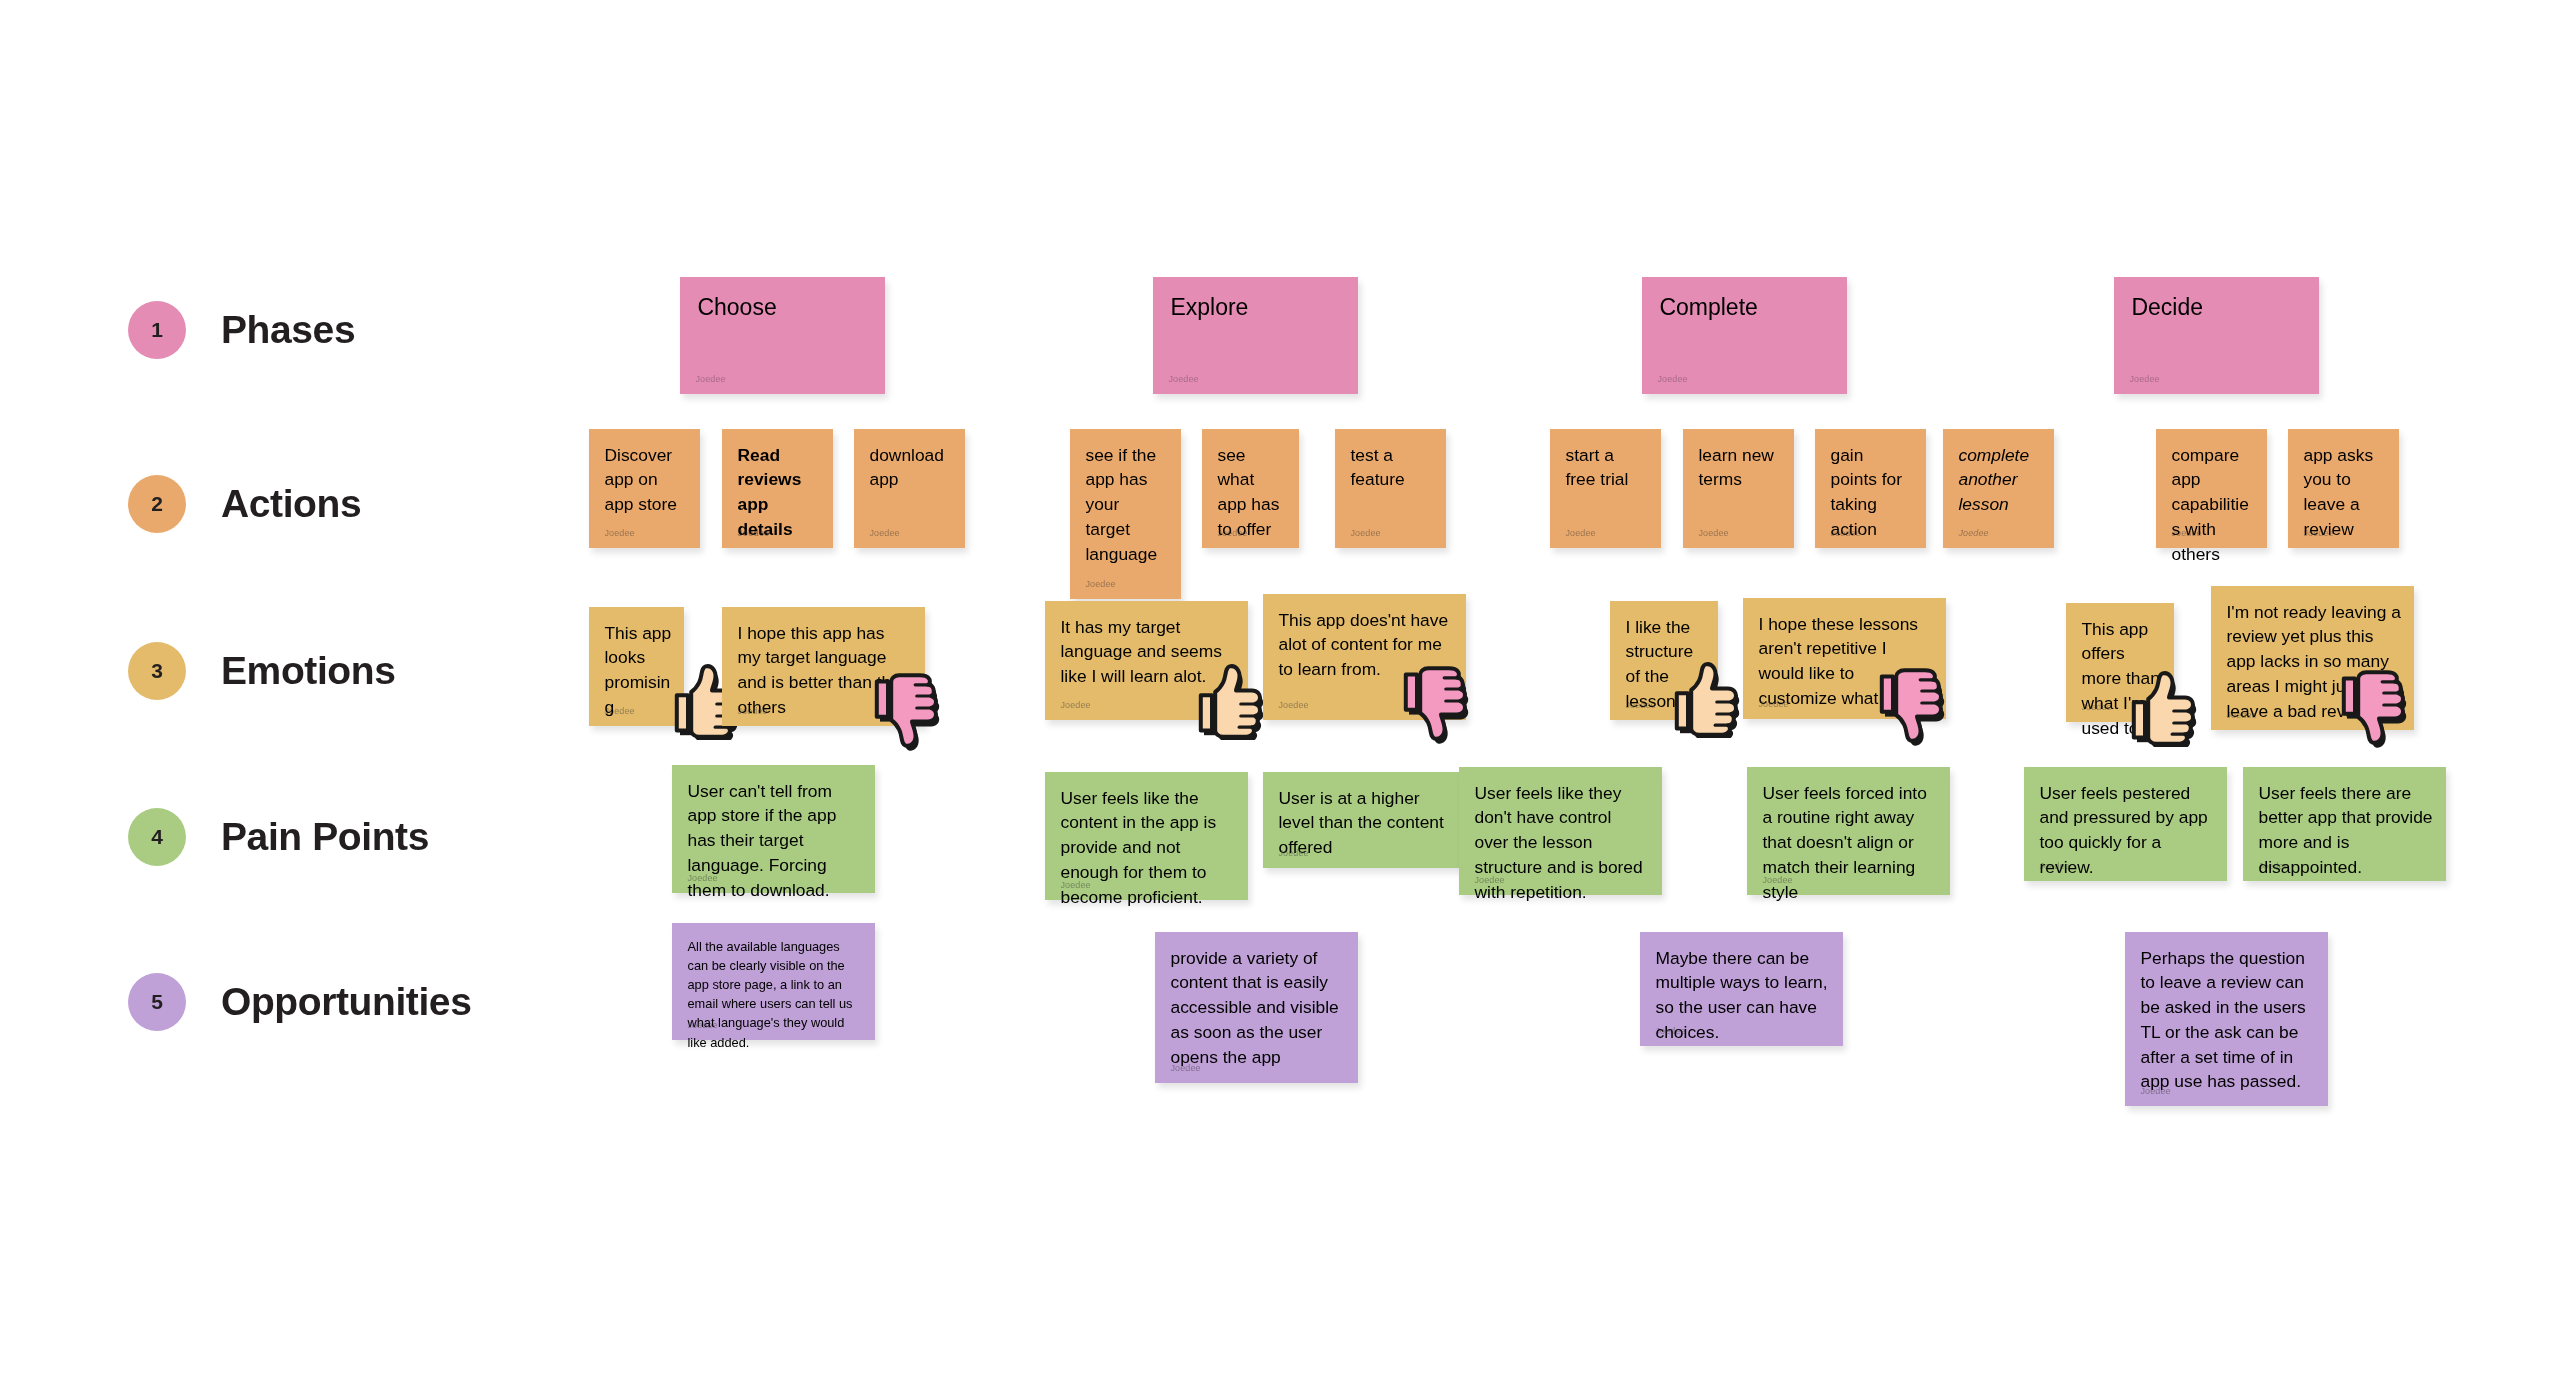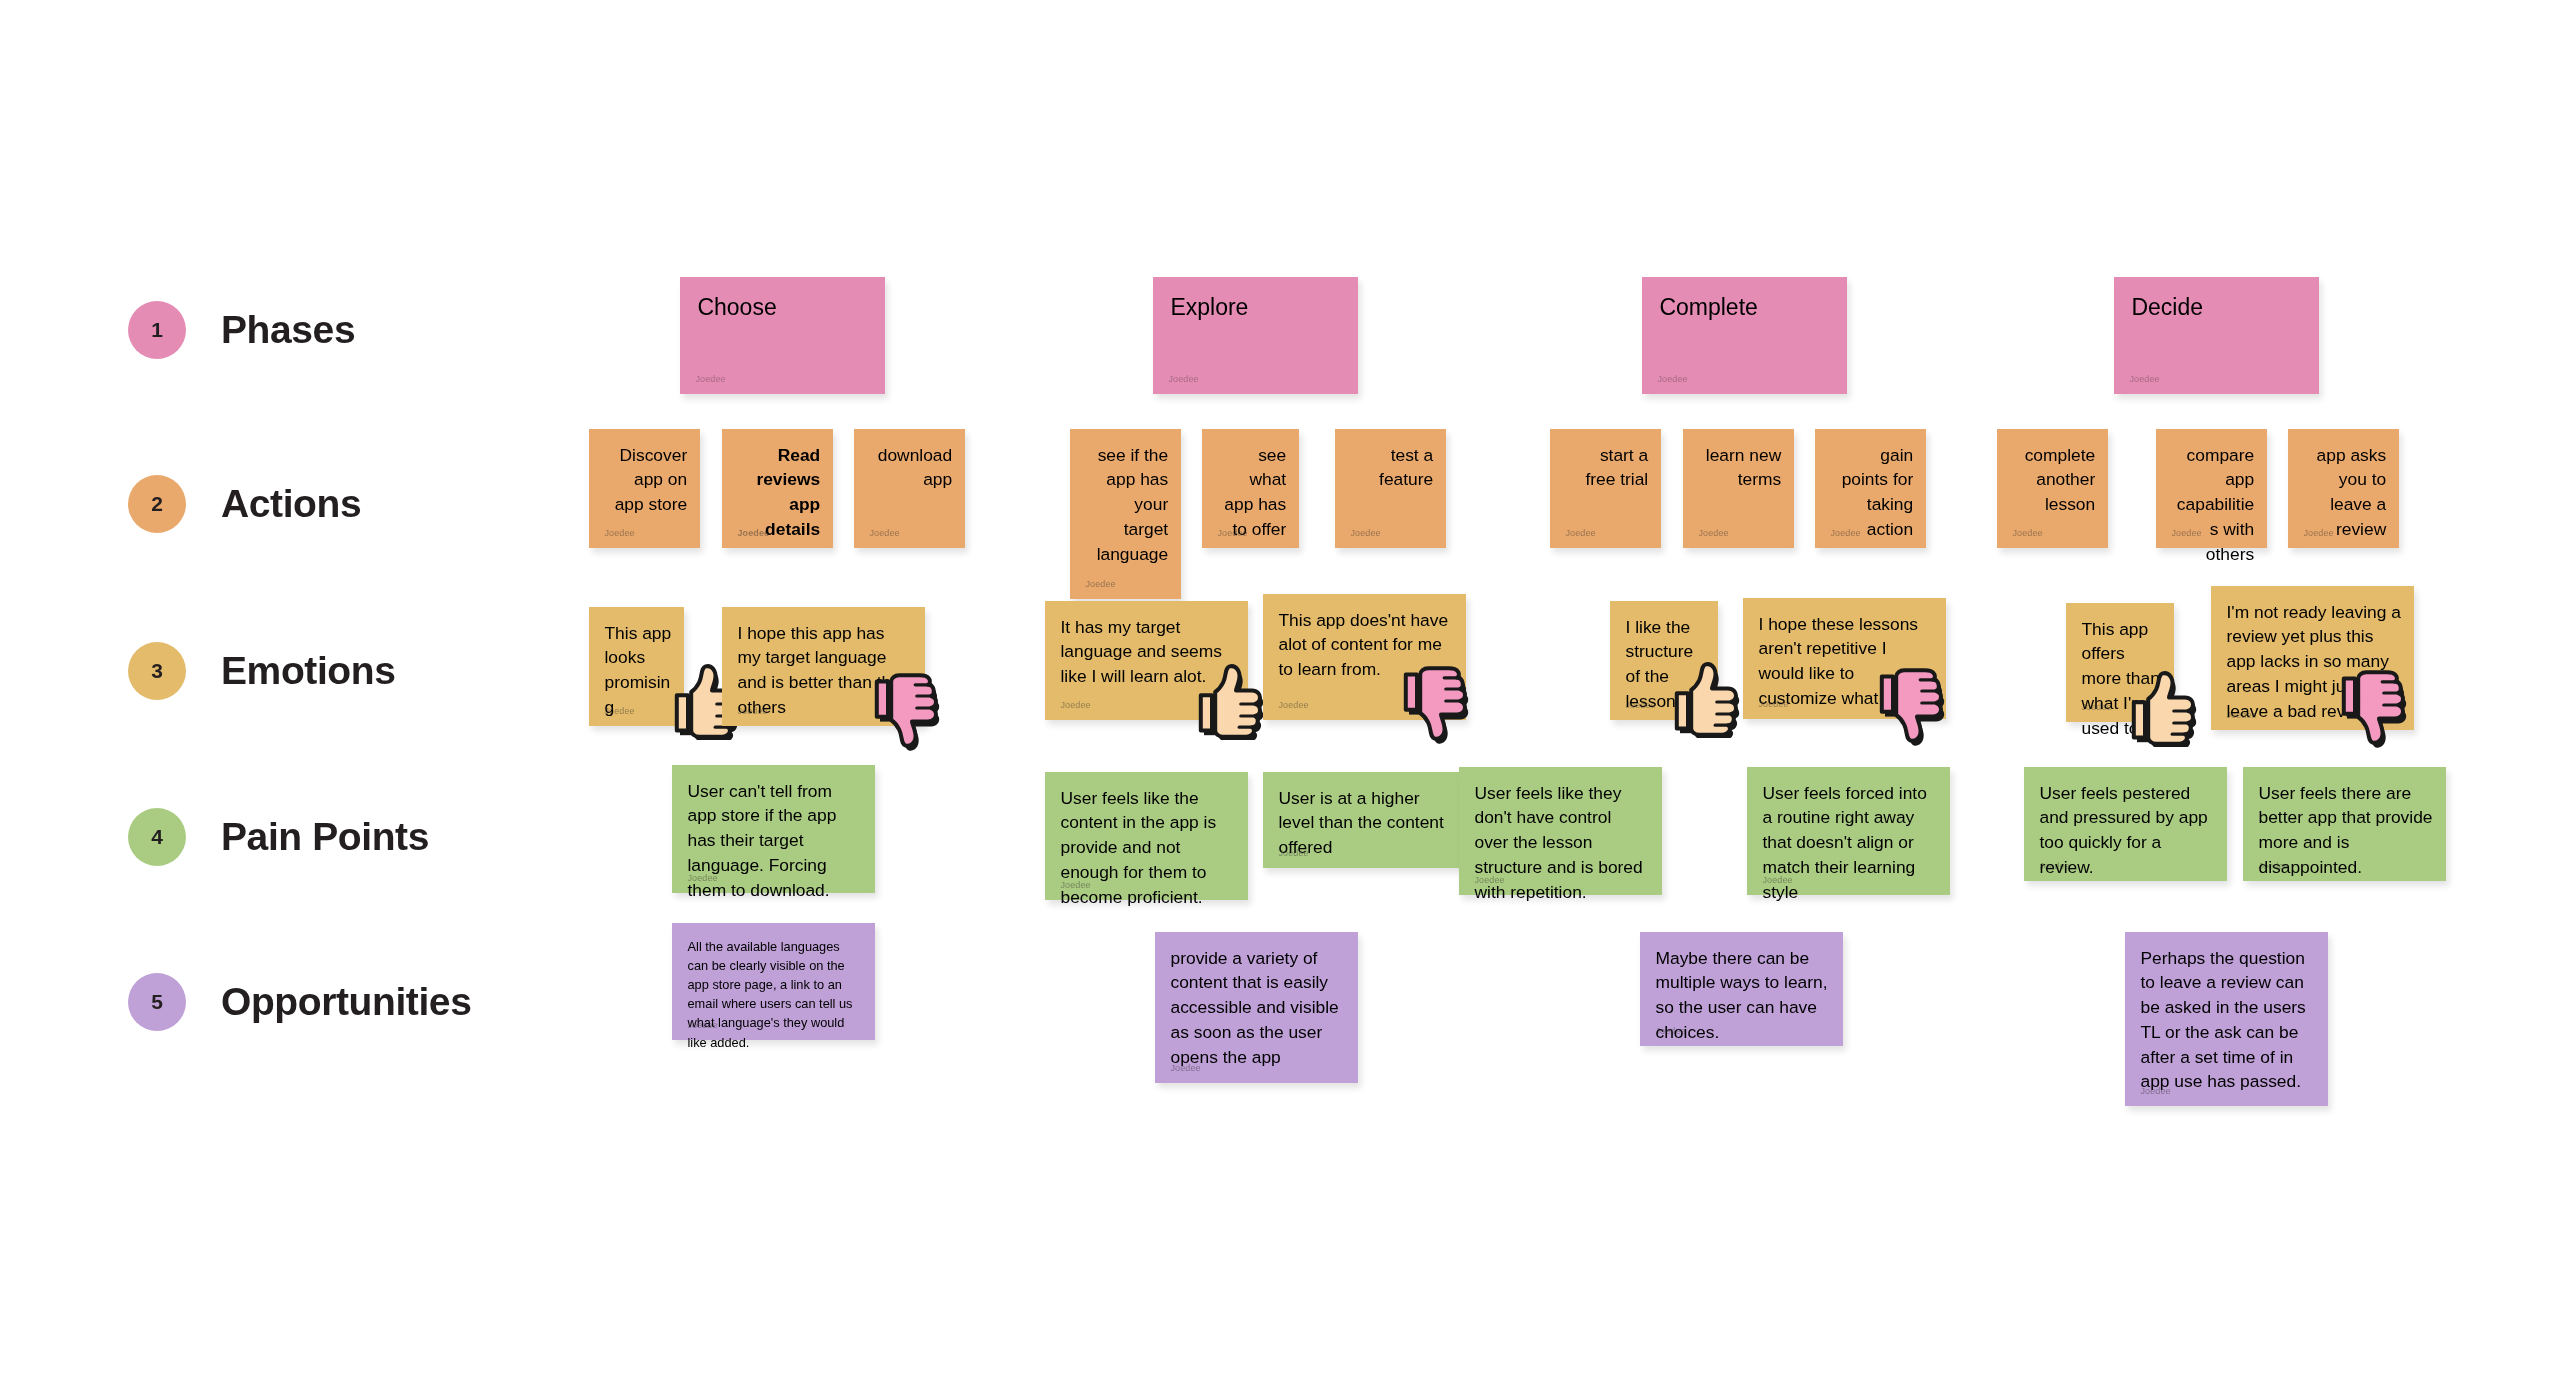--- a/index.html
+++ b/index.html
@@ -70,21 +70,21 @@
     color: rgba(40,40,40,0.42);
     letter-spacing: 0.1px;
   }
 
   
   .note.phase          { background: #e48cb4; }
   .note.phase .note-text { font-size: 23px; line-height: 1.2; top: 17.4px; left: 17.4px; }
   .note.phase .note-author { color: rgba(70,50,60,0.38); }
 
   
-  .note.actions        { background: #eaa96c; text-align: right; }
+  .note.actions        { background: #eaa96c; }
   .note.actions .note-text { font-size: 17.4px; }
 
   
   .note.emotions       { background: #e3bb6b; }
   .note.emotions .note-text { font-size: 17.4px; }
 
   
   .note.pains          { background: #aacc82; }
   .note.pains .note-text { font-size: 17.4px; }
 
@@ -191,21 +191,21 @@
   </div>
   <div class="note actions" style="left:1683px; top:429px; width:111px; height:119px;">
     <div class="note-text">learn new terms</div>
     <div class="note-author">Joedee</div>
   </div>
   <div class="note actions" style="left:1815px; top:429px; width:111px; height:119px;">
     <div class="note-text">gain points for taking action</div>
     <div class="note-author">Joedee</div>
   </div>
 
-  <div class="note actions" style="left:1997px; top:429px; width:111px; height:119px;">
+  <div class="note actions" style="left:1943px; top:429px; width:111px; height:119px;font-style:italic;">
     <div class="note-text">complete another lesson</div>
     <div class="note-author">Joedee</div>
   </div>
   <div class="note actions" style="left:2156px; top:429px; width:111px; height:119px;">
     <div class="note-text">compare app capabilities with others</div>
     <div class="note-author">Joedee</div>
   </div>
   <div class="note actions" style="left:2288px; top:429px; width:111px; height:119px;">
     <div class="note-text">app asks you to leave a review</div>
     <div class="note-author">Joedee</div>

